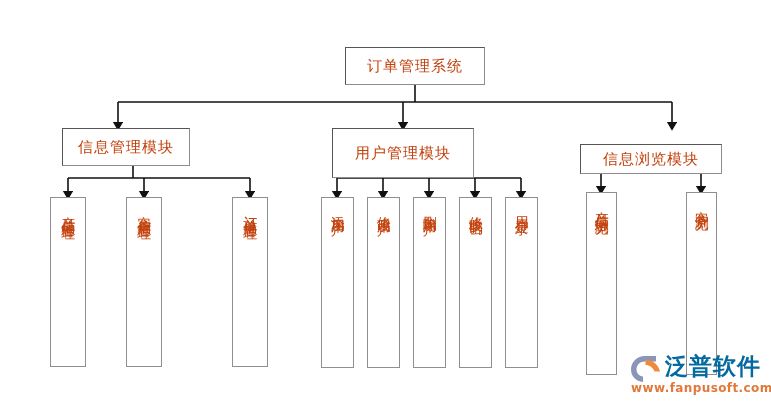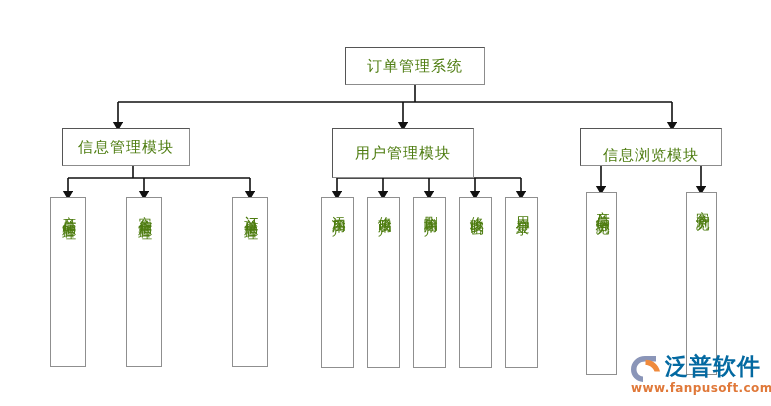--- a/index.html
+++ b/index.html
@@ -38,22 +38,22 @@
     justify-content: center;
     color: #000000;
   }
   .node.root,
   .node.module {
     border-color: #8c8c8c;
     border-top-color: #555555;
     border-left-color: #555555;
   }
   .node-label {
-    font-family: Liberation Mono, monospace;
-    color: #4d7c0f;
+    font-family: Liberation Serif, serif;
+    color: #c2410c;
     white-space: nowrap;
   }
   
   .node.root .node-label {
     font-size: 15px;
     letter-spacing: 1px;
   }
   
   .node.module .node-label {
     font-size: 15px;
@@ -156,21 +156,21 @@
   </div>
 
   <div class="node module" style="left:62px; top:128px; width:128px; height:38px;">
     <span class="node-label">信息管理模块</span>
   </div>
 
   <div class="node module" style="left:332px; top:128px; width:142px; height:50px;">
     <span class="node-label">用户管理模块</span>
   </div>
 
-  <div class="node module" style="left:580px; top:128px; width:142px; height:38px;align-items:flex-end;">
+  <div class="node module" style="left:580px; top:144px; width:142px; height:30px;">
     <span class="node-label">信息浏览模块</span>
   </div>
 
   <div class="node leaf" style="left:50px; top:197px; width:36px; height:170px;">
     <span class="node-label">产品信息管理</span>
   </div>
 
   <div class="node leaf" style="left:126px; top:197px; width:36px; height:170px;">
     <span class="node-label">客户信息管理</span>
   </div>

